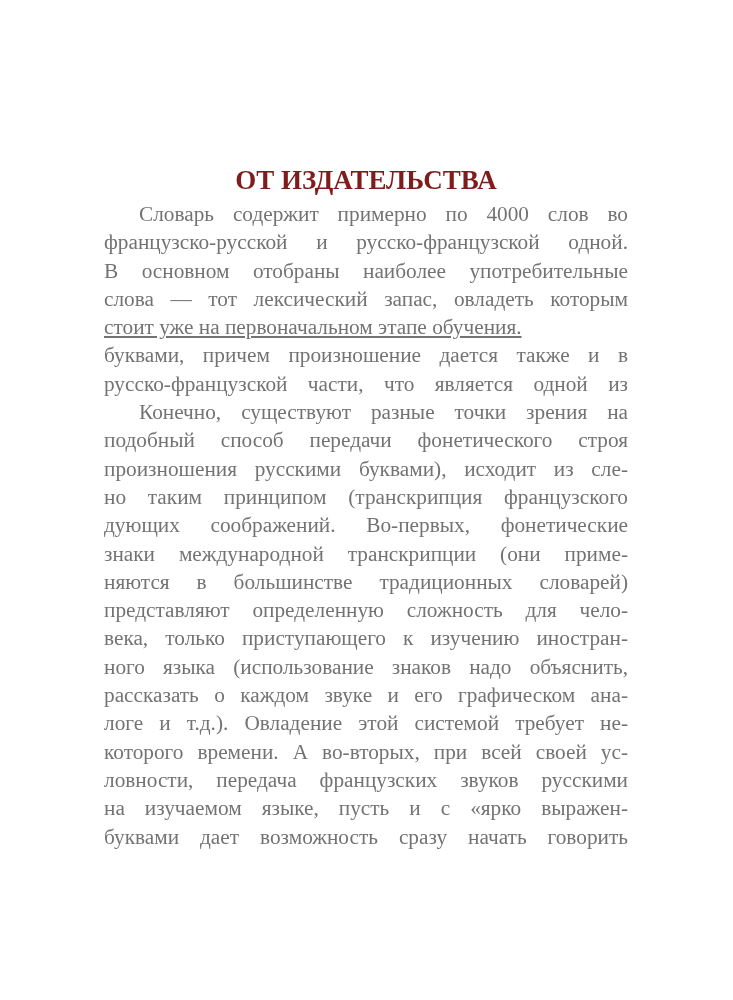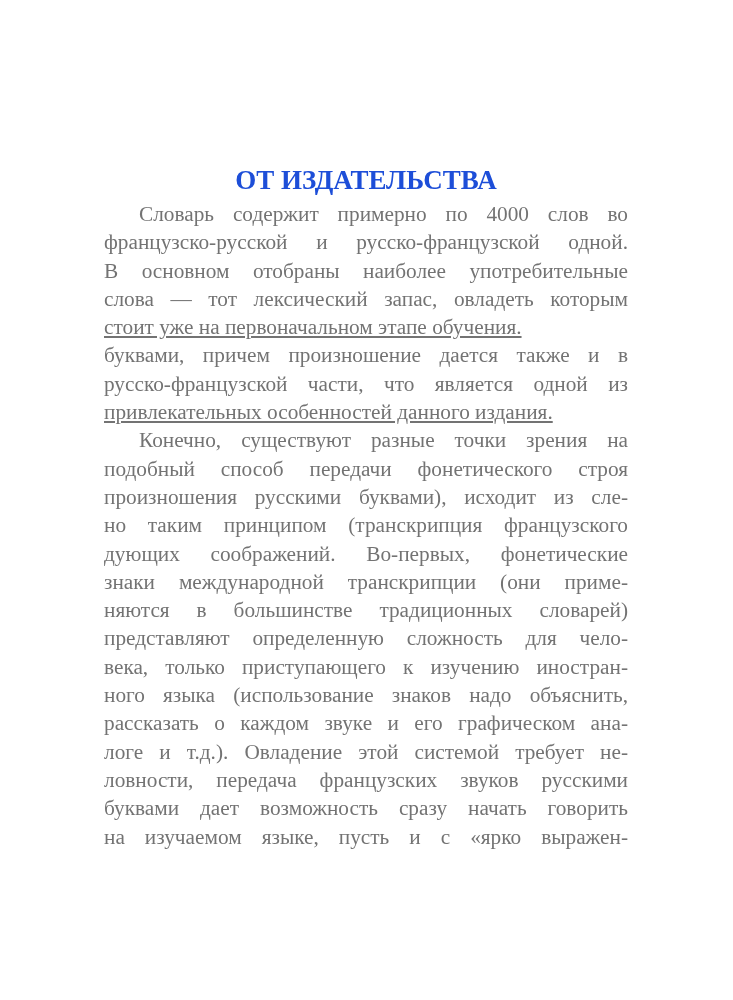--- a/index.html
+++ b/index.html
@@ -21,21 +21,21 @@
       width: 524px;
     }
     .heading {
       font-family: "Liberation Serif", serif;
       font-weight: bold;
       font-size: 27px;
       line-height: 40px;
       text-align: center;
       margin: 0 0 0 0;
       letter-spacing: 0px;
-      color: #1d4ed8;
+      color: #7f1d1d;
     }
     .body-text {
       font-family: "Liberation Serif", serif;
       font-size: 21.3px;
       line-height: 28.3px;
       color: #737373;
     }
     .line {
       display: block;
       white-space: nowrap;
@@ -62,35 +62,35 @@
       <span class="line indent">Словарь содержит примерно по 4000 слов во</span>
       <span class="line">французско-русской и русско-французской одной.</span>
       <span class="line">В основном отобраны наиболее употребительные</span>
       <span class="line">слова — тот лексический запас, овладеть которым</span>
       <span class="line last">стоит уже на первоначальном этапе обучения.</span>
     </div>
 
     <div>
       <span class="line">буквами, причем произношение дается также и в</span>
       <span class="line">русско-французской части, что является одной из</span>
-      <span class="line last">привлекательных особенностей данного издания.</span>
     </div>
 
     <div>
       <span class="line indent">Конечно, существуют разные точки зрения на</span>
       <span class="line">подобный способ передачи фонетического строя</span>
       <span class="line">произношения русскими буквами), исходит из сле-</span>
       <span class="line">но таким принципом (транскрипция французского</span>
       <span class="line">дующих соображений. Во-первых, фонетические</span>
       <span class="line">знаки международной транскрипции (они приме-</span>
       <span class="line">няются в большинстве традиционных словарей)</span>
       <span class="line">представляют определенную сложность для чело-</span>
       <span class="line">века, только приступающего к изучению иностран-</span>
       <span class="line">ного языка (использование знаков надо объяснить,</span>
       <span class="line">рассказать о каждом звуке и его графическом ана-</span>
       <span class="line">логе и т.д.). Овладение этой системой требует не-</span>
+      <span class="line">которого времени. А во-вторых, при всей своей ус-</span>
       <span class="line">ловности, передача французских звуков русскими</span>
+      <span class="line">на изучаемом языке, пусть и с «ярко выражен-</span>
       <span class="line">буквами дает возможность сразу начать говорить</span>
-      <span class="line">на изучаемом языке, пусть и с «ярко выражен-</span>
     </div>
 
   </div>
 </div>
 
 </body></html>

